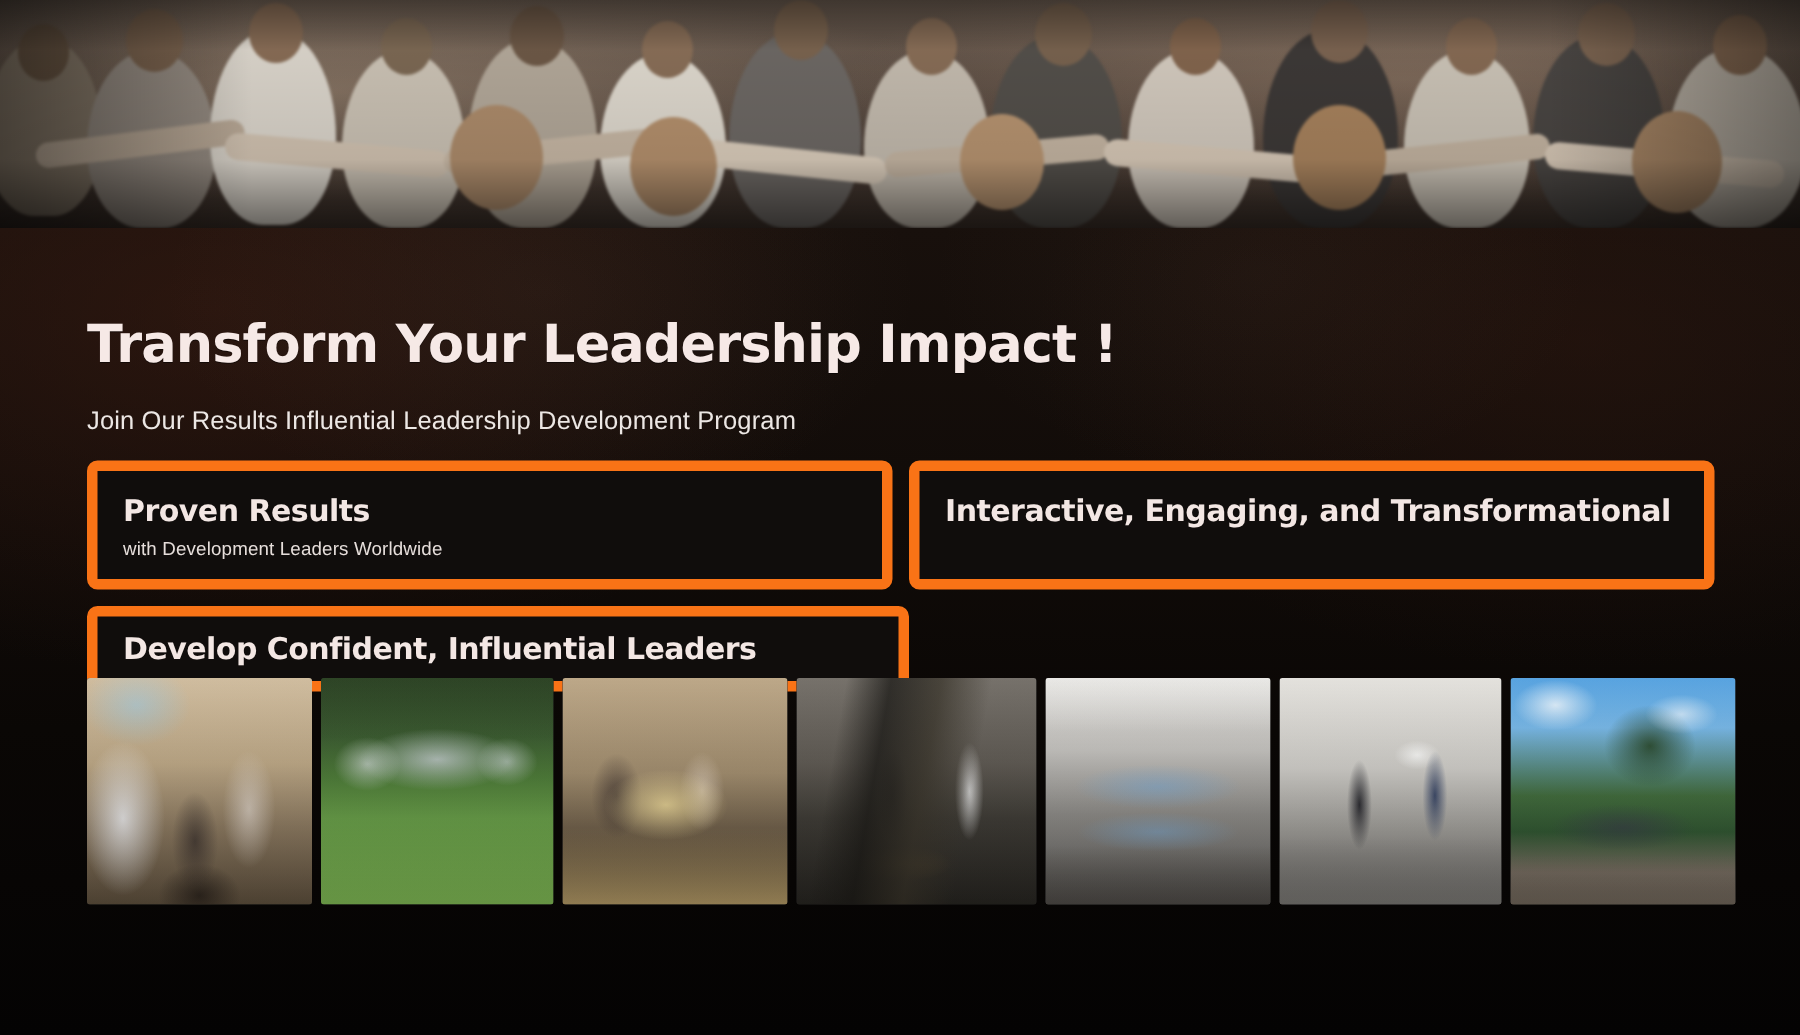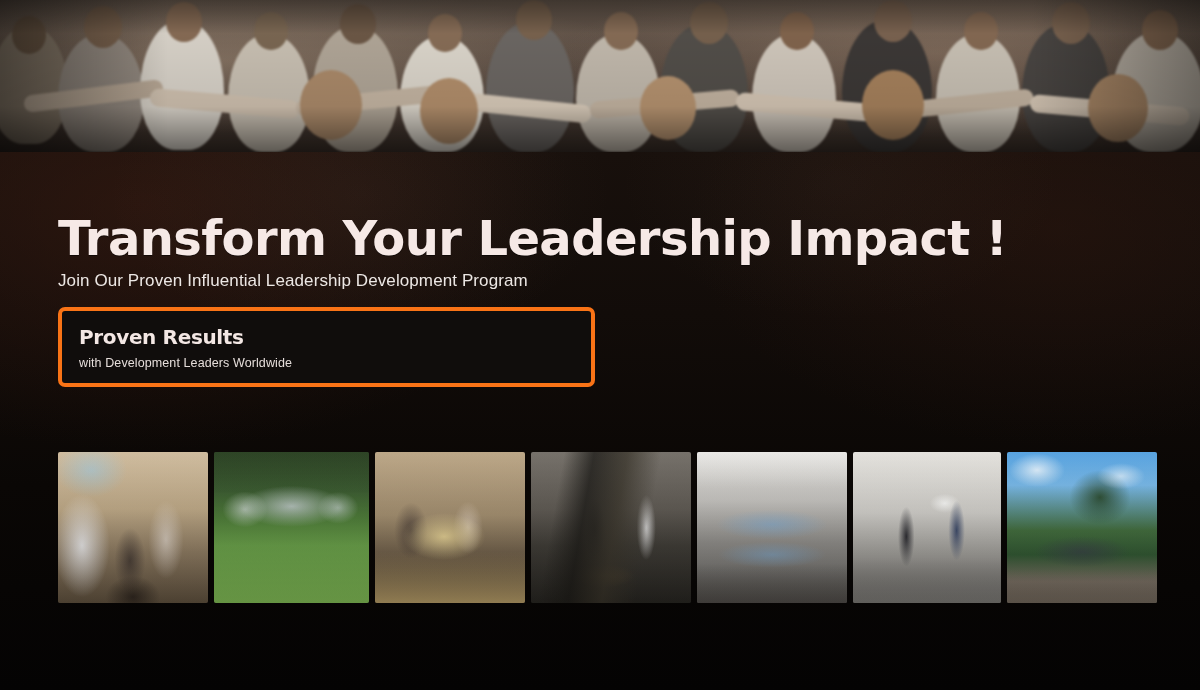--- a/index.html
+++ b/index.html
@@ -67,21 +67,21 @@
       radial-gradient(ellipse 26% 36% at 70% 6%, rgba(110,85,70,.09), transparent 70%);
   }
 
   .content { position:absolute; left:0; top:152px; width:1200px; height:538px; }
 
   
   .headline {
     position:absolute; left:58px; top:58px;
     font-family:"DejaVu Sans", sans-serif;
     font-weight:700;
-    font-size:48px;
+    font-size:35px;
     letter-spacing:-0.6px;
     color:#f6e9e6;
     white-space:nowrap;
     text-shadow:0 1px 0 rgba(0,0,0,.5);
     text-align:center;
   }
   .subtitle {
     position:absolute; left:58px; top:119px;
     font-family:"Liberation Sans", sans-serif;
     font-size:17px;
@@ -97,21 +97,21 @@
     width:1085px;
     display:grid;
     grid-template-columns:548px 537px;
     column-gap:0px;
     row-gap:11px;
   }
   .fcell { display:flex; }
   .fcell.left  { padding-right:11px; }
   .fbox {
     flex:1;
-    border:4px solid #f97316;
+    border:7px solid #f97316;
     border-radius:7px;
     background:#100d0c;
     padding:15px 17px 13px 17px;
     display:flex;
     flex-direction:column;
     justify-content:flex-start;
   }
   .fbox.tall { min-height:78px; }
   .fbox.short { min-height:47px; justify-content:center; padding-top:10px; padding-bottom:10px; }
 
@@ -308,33 +308,43 @@
       <div class="hero-vignette"></div>
     </div>
   </div>
 
   <div class="body-bg"></div>
 
   <div class="content">
 
     <h1 class="headline">Transform Your Leadership Impact !</h1>
 
-    <p class="subtitle">Join Our Proven Influential Leadership Development Program</p>
+    <p class="subtitle">Join Our Results Influential Leadership Development Program</p>
 
     <div class="features">
 
       <div class="fcell left">
         <div class="fbox tall">
           <div class="fbox-title">Proven Results</div>
           <div class="fbox-sub">with Development Leaders Worldwide</div>
         </div>
       </div>
 
-
-
+      <div class="fcell right">
+        <div class="fbox tall">
+          <div class="fbox-title">Interactive, Engaging, and Transformational</div>
+        </div>
+      </div>
+
+
+      <div class="fcell right">
+        <div class="fbox short">
+          <div class="fbox-title">Develop Confident, Influential Leaders</div>
+        </div>
+      </div>
 
     </div>
 
     <div class="gallery">
 
       <div class="thumb t1">
         <div class="img sc-workshop">
           <div class="ovl"></div>
         </div>
         <div class="sheen"></div>

